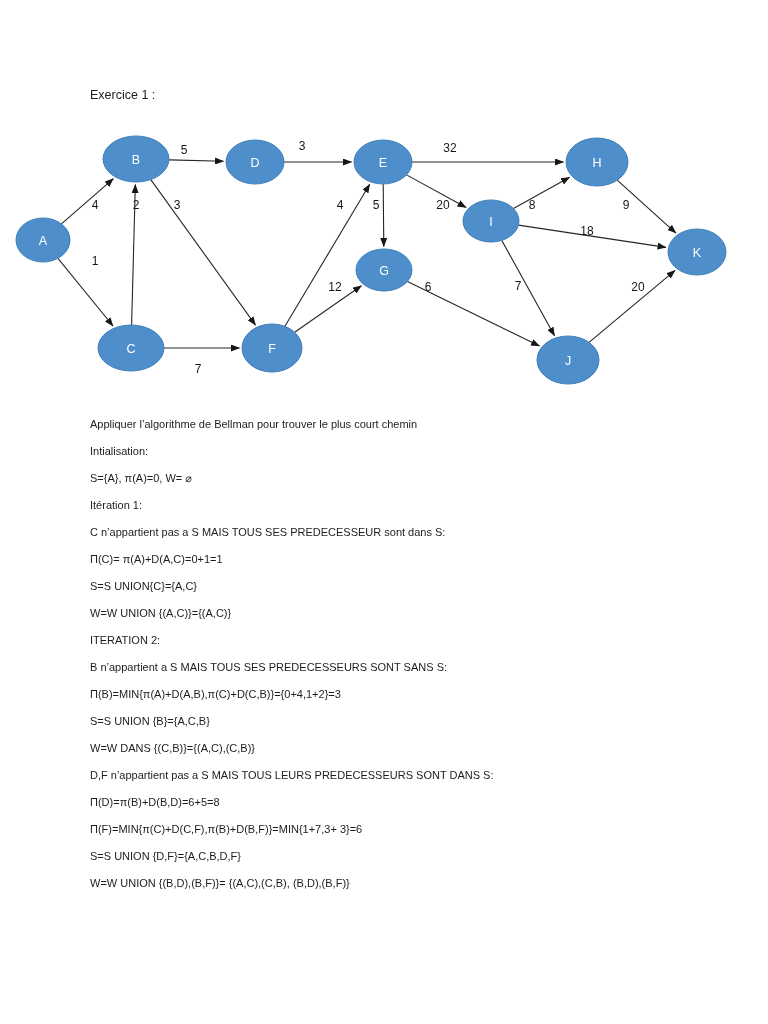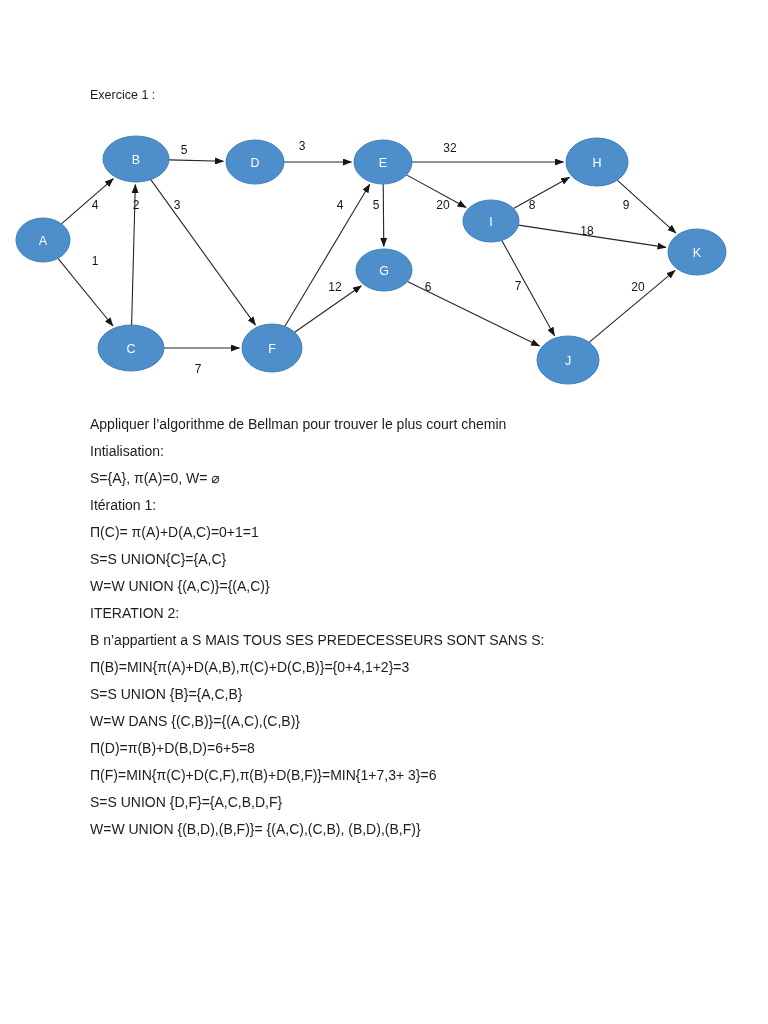--- a/index.html
+++ b/index.html
@@ -67,21 +67,21 @@
     text-anchor: middle;
     dominant-baseline: central;
   }
   #body-text {
     position: absolute;
     left: 90px;
     top: 411px;
     width: 620px;
   }
   .text-line {
-    font-size: 14px;
+    font-size: 11px;
     line-height: 27px;
     height: 27px;
     white-space: nowrap;
     color: #1d1d1d;
   }
 </style>
 </head>
 <body>
 
 <div id="page">
@@ -182,27 +182,29 @@
           <text x="638" y="162" class="edge-weight">20</text>
         </g>
     </svg>
   </div>
 
   <div id="body-text">
       <div class="text-line">Appliquer l’algorithme de Bellman pour trouver le plus court chemin</div>
       <div class="text-line">Intialisation:</div>
       <div class="text-line">S={A}, π(A)=0, W= ⌀</div>
       <div class="text-line">Itération 1:</div>
+      <div class="text-line">C n’appartient pas a S MAIS TOUS SES PREDECESSEUR sont dans S:</div>
       <div class="text-line">Π(C)= π(A)+D(A,C)=0+1=1</div>
       <div class="text-line">S=S UNION{C}={A,C}</div>
       <div class="text-line">W=W UNION {(A,C)}={(A,C)}</div>
       <div class="text-line">ITERATION 2:</div>
       <div class="text-line">B n’appartient a S MAIS TOUS SES PREDECESSEURS SONT SANS S:</div>
       <div class="text-line">Π(B)=MIN{π(A)+D(A,B),π(C)+D(C,B)}={0+4,1+2}=3</div>
       <div class="text-line">S=S UNION {B}={A,C,B}</div>
       <div class="text-line">W=W DANS {(C,B)}={(A,C),(C,B)}</div>
+      <div class="text-line">D,F n’appartient pas a S MAIS TOUS LEURS PREDECESSEURS SONT DANS S:</div>
       <div class="text-line">Π(D)=π(B)+D(B,D)=6+5=8</div>
       <div class="text-line">Π(F)=MIN{π(C)+D(C,F),π(B)+D(B,F)}=MIN{1+7,3+ 3}=6</div>
       <div class="text-line">S=S UNION {D,F}={A,C,B,D,F}</div>
       <div class="text-line">W=W UNION {(B,D),(B,F)}= {(A,C),(C,B), (B,D),(B,F)}</div>
     </div>
 
 </div>
 
 </body></html>

